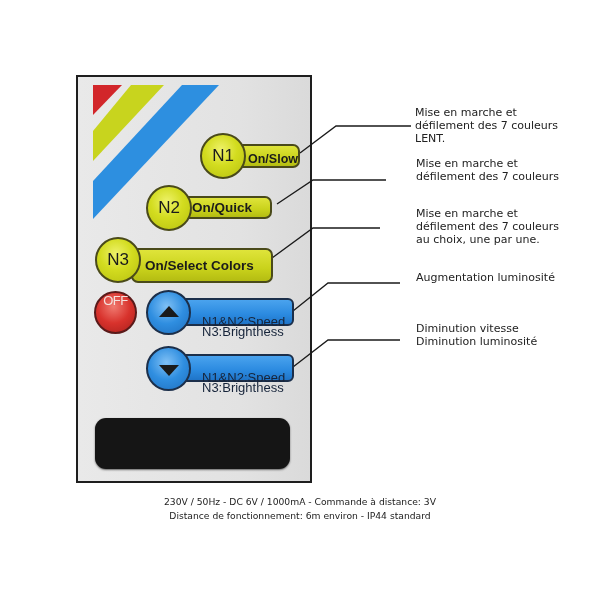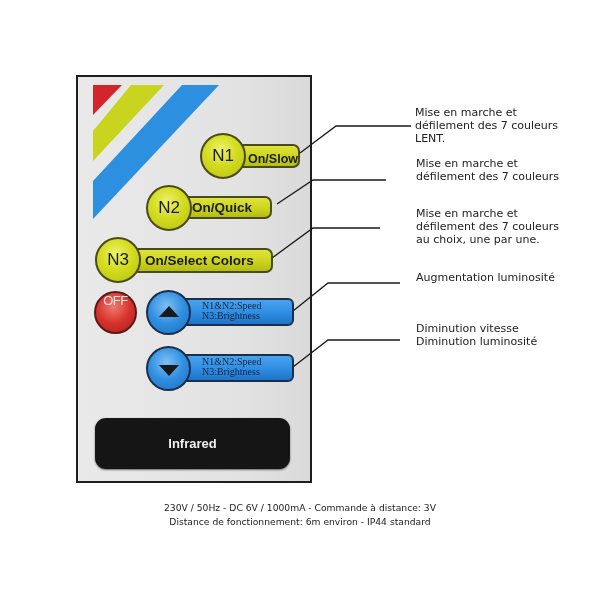--- a/index.html
+++ b/index.html
@@ -19,41 +19,41 @@
              color: #1b1b1b; font-size: 17px; font-family: "Liberation Sans", sans-serif; z-index: 2; }
   .ypill { position: absolute; border-radius: 7px; background: linear-gradient(180deg, #dfe43a 0%, #c9d21b 60%, #b4bc12 100%);
            border: 2px solid #4a4a1a; box-sizing: border-box; display: flex; align-items: center;
            color: #1b1b1b; font-size: 13.5px; font-weight: bold; z-index: 1; }
 
   
   .bcircle { position: absolute; border-radius: 50%; background: radial-gradient(circle at 45% 35%, #7fc0f5 0%, #2f8ee0 50%, #1f6fbf 100%);
              border: 2px solid #1c2f4a; box-sizing: border-box; display: flex; align-items: center; justify-content: center; z-index: 2; }
   .bpill { position: absolute; border-radius: 6px; background: linear-gradient(180deg, #4aa3ee 0%, #2b8ae0 60%, #1f74c8 100%);
            border: 2px solid #1c2f4a; box-sizing: border-box; z-index: 1;
-           color: #16243a; font-size: 10px; line-height: 10px; padding-left: 30px; padding-top: 1px; font-family: Liberation Serif, serif; }
+           color: #16243a; font-size: 13px; line-height: 10px; padding-left: 30px; padding-top: 17px; }
   .tri-up { width: 0; height: 0; border-left: 10px solid transparent; border-right: 10px solid transparent; border-bottom: 11px solid #1a1a1a; }
   .tri-down { width: 0; height: 0; border-left: 10px solid transparent; border-right: 10px solid transparent; border-top: 11px solid #1a1a1a; }
 
   
   #off-btn { left: 94px; top: 291px; width: 43px; height: 43px; border-radius: 50%;
              background: radial-gradient(circle at 45% 35%, #f07a70 0%, #d8322c 50%, #a8201c 100%);
              border: 2px solid #5a1a1a; box-sizing: border-box; display: flex; justify-content: center;
              color: #f4e0dc; font-size: 13px; font-weight: normal; letter-spacing: -0.5px; }
 
   
   #label-plate { left: 95px; top: 418px; width: 195px; height: 51px; background: #151515; border-radius: 11px;
                  color: #f0f0f0; font-size: 13px; font-weight: bold; text-align: center; line-height: 17px;
                  display: flex; flex-direction: column; justify-content: center; box-shadow: 0 1px 2px #666; }
 
   
   .annot { position: absolute; font-family: "DejaVu Sans", sans-serif; font-size: 11px; line-height: 13px; color: #222; }
   #leaders { left: 0; top: 0; width: 600px; height: 600px; pointer-events: none; }
 
   .footer { position: absolute; left: 0; width: 600px; text-align: center; font-family: "DejaVu Sans", sans-serif;
-            font-size: 9.2px; color: #222; margin-top: 6px; }
+            font-size: 9.2px; color: #222; }
 </style>
 </head>
 <body>
 
 <div id="remote" class="abs"></div>
 
 <svg id="stripes" class="abs" viewBox="0 0 600 600">
   <polygon points="93,85 122,85 93,115" fill="#d2262a"></polygon>
   <polygon points="131,85 164,85 93,161 93,131" fill="#c8d41e"></polygon>
   <polygon points="182,85 219,85 93,219 93,181" fill="#2d8fe0"></polygon>
@@ -74,21 +74,21 @@
   </div>
   <div class="ypill" style="left:176px; top:196px; width:96px; height:23px; padding-left:14px;">
     <span>On/Quick</span>
   </div>
 </div>
 
 <div class="ybtn">
   <div class="ycircle" style="left:95px; top:237px; width:46px; height:46px;">
     <span>N3</span>
   </div>
-  <div class="ypill" style="left:131px; top:248px; width:142px; height:25px; padding-left:12px;">
+  <div class="ypill" style="left:131px; top:248px; width:142px; height:35px; padding-left:12px;">
     <span>On/Select Colors</span>
   </div>
 </div>
 
 <div id="off-btn" class="abs">
   <span>OFF</span>
 </div>
 
 <div class="abs" style="left:0;top:0;">
   <div class="bcircle" style="left:146px; top:290px; width:45px; height:45px;">
@@ -104,21 +104,20 @@
   <div class="bcircle" style="left:146px; top:346px; width:45px; height:45px;">
     <div class="tri-down" style="margin-top:3px;"></div>
   </div>
   <div class="bpill" style="left:170px; top:354px; width:124px; height:28px;">
     <div>N1&amp;N2:Speed</div>
     <div>N3:Brightness</div>
   </div>
 </div>
 
 <div id="label-plate" class="abs">
-  <span>Infrared</span>
 </div>
 
 <svg id="leaders" class="abs" viewBox="0 0 600 600">
   <g stroke="#1a1a1a" stroke-width="1.3" fill="none">
     <polyline points="300,153 336,126 411,126"></polyline>
     <polyline points="277,204 313,180 386,180"></polyline>
     <polyline points="272,258 313,228 380,228"></polyline>
     <polyline points="293,311 328,283 400,283"></polyline>
     <polyline points="293,367 328,340 400,340"></polyline>
   </g>

